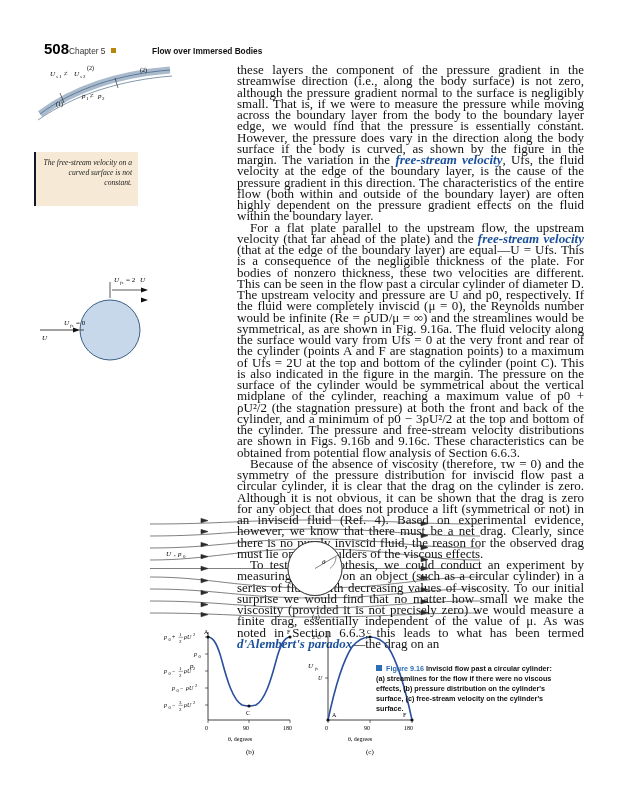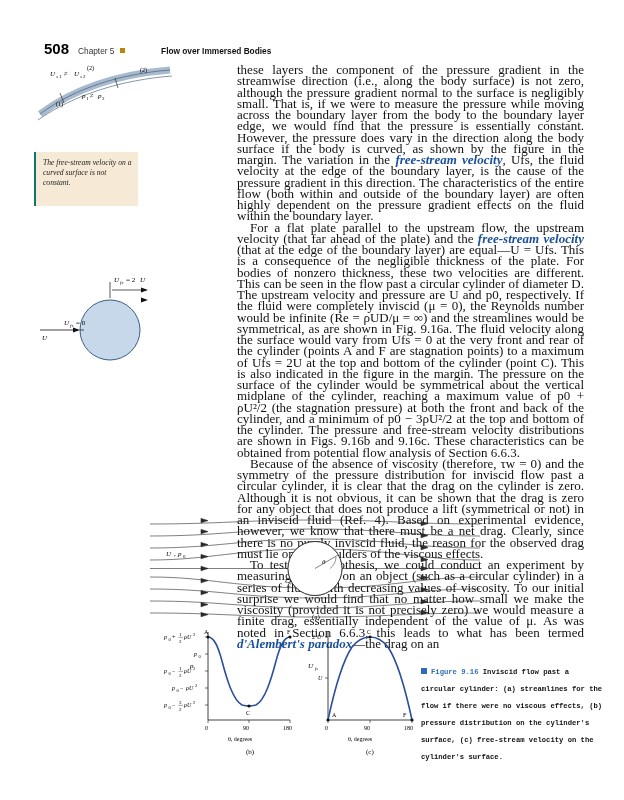--- a/index.html
+++ b/index.html
@@ -10,21 +10,21 @@
     color:#111;
     position:relative;
     overflow:hidden;
   }
   .page {
     position:absolute; left:0; top:0; width:624px; height:800px;
   }
   
   .header {
     position:absolute; left:44px; top:40px; width:540px;
-    display:flex; align-items:baseline; gap:9px;
+    display:flex; align-items:baseline; 
   }
   .pagenum {
     font-family:"Liberation Sans", sans-serif;
     font-weight:bold; font-size:15px; color:#000;
   }
   .chaptertext {
     font-family:"Liberation Sans", sans-serif;
     font-size:8.3px; color:#333;
   }
   .sqr {
@@ -40,37 +40,37 @@
     text-align:justify;
     color:#111;
   }
   .col p { margin:0 0 0 0; text-indent:13px; }
   .col p.first { text-indent:0; }
   .bluebold { color:#1a4f9c; font-weight:bold; font-style:italic; }
 
   
   .marginnote {
     position:absolute; left:34px; top:152px; width:104px; height:54px;
-    background:#f6ead6; border-left:2px solid #0f766e;
+    background:#f6ead6; border-left:2px solid #0f172a;
     font-style:italic; font-size:7.6px; line-height:10px;
-    padding:6px 6px 0 7px; box-sizing:border-box; color:#222;
+    padding:6px 6px 0 7px; box-sizing:border-box; color:#222;text-align:right;
   }
 
   
   .sketch1 { position:absolute; left:30px; top:62px; width:190px; height:80px; }
   .sketch2 { position:absolute; left:28px; top:268px; width:190px; height:110px; }
 
   
   .fig-a { position:absolute; left:150px; top:516px; width:330px; height:105px; }
   .fig-bc { position:absolute; left:160px; top:628px; width:300px; height:130px; }
 
   .figcaption {
-    position:absolute; left:421px; top:664px; width:186px;
-    font-family:Liberation Mono, monospace;
-    font-size:7.2px; line-height:17px; color:#111; font-weight:bold;
+    position:absolute; left:376px; top:664px; width:186px;
+    font-family:Liberation Sans, sans-serif;
+    font-size:7.2px; line-height:10px; color:#111; font-weight:bold;
   }
   .figcaption .bluesq {
     display:inline-block; width:6px; height:6px; background:#2e6db4;
     margin-right:4px; position:relative; top:0px;
   }
   .figcaption .lead { color:#2e6db4; }
   svg { overflow:visible; }
   text { font-family:"Liberation Serif", serif; }
 </style>
 </head>

